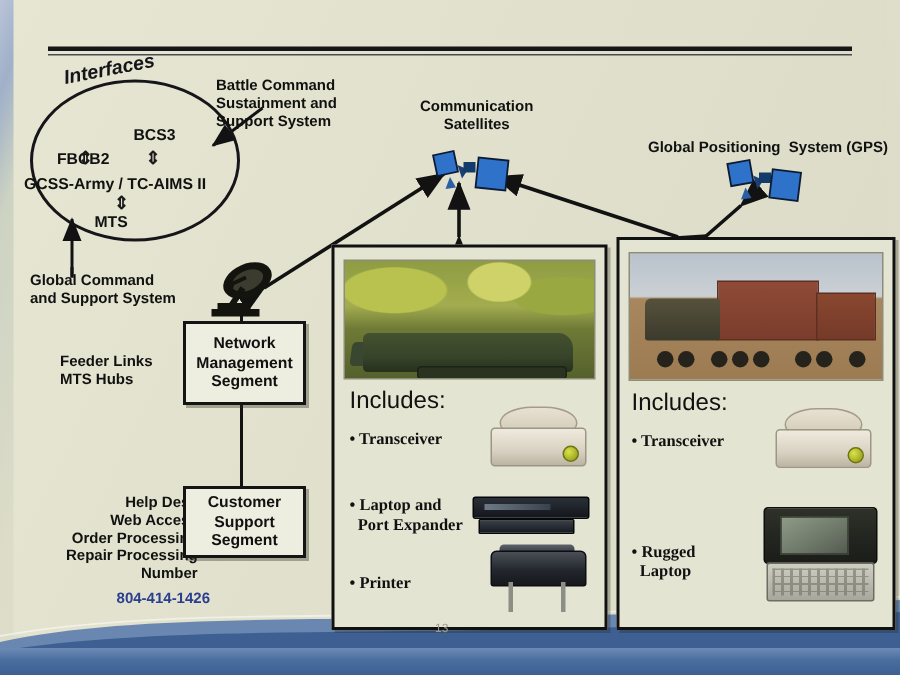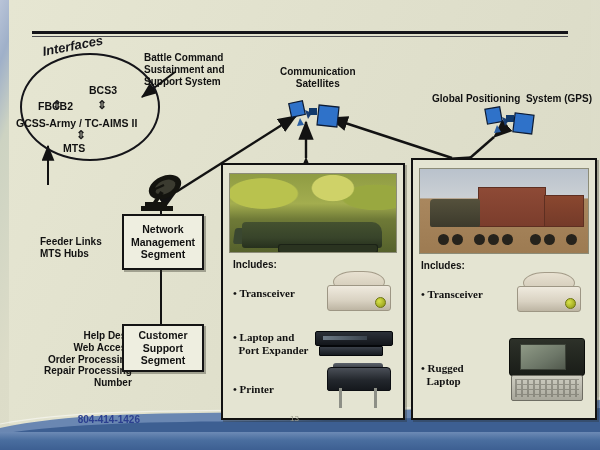--- a/index.html
+++ b/index.html
@@ -38,21 +38,21 @@
   .ud2{left:97px;top:98px;}
   .ud3{left:76px;top:128px;}
 
   
   .lbl{position:absolute;font-size:10px;font-weight:bold;color:#111;line-height:1.18;white-space:pre;}
   .battle{left:144px;top:52px;}
   .gcss-sys{left:20px;top:182px;}
   .feeder{left:40px;top:236px;text-align:left;}
   .helpdesk{left:44px;top:330px;text-align:right;}
   .phone{position:absolute;left:30px;top:394px;width:110px;text-align:right;
-         font-size:10px;font-weight:bold;color:#2b3f8f;margin-top:20px;}
+         font-size:10px;font-weight:bold;color:#2b3f8f;}
   .comsat-lbl{left:280px;top:66px;text-align:center;}
   .gps-lbl{left:432px;top:93px;}
 
   
   .box{position:absolute;background:#eeeee0;border:2.2px solid #141414;
        box-shadow:2px 2px 0 rgba(40,40,30,.35);
        display:flex;align-items:center;justify-content:center;text-align:center;
        font-size:10.5px;font-weight:bold;color:#111;line-height:1.2;}
   .nms{left:122px;top:214px;width:78px;height:52px;}
   .css{left:122px;top:324px;width:78px;height:44px;}
@@ -87,21 +87,21 @@
   .cont2{position:absolute;left:124px;top:26px;width:38px;height:30px;
       background:linear-gradient(180deg,#8a4staticsolid,#7b3d2c 100%);}
   .cont2{position:absolute;left:124px;top:26px;width:38px;height:30px;
       background:linear-gradient(180deg,#8a472f 0%,#743a29 100%);border:1px solid #5e2f21;}
   .cab{position:absolute;left:10px;top:30px;width:50px;height:28px;
       background:linear-gradient(180deg,#55513c 0%,#3c3a2c 100%);border-radius:4px 2px 2px 2px;}
   .wheels{position:absolute;left:14px;bottom:8px;width:150px;height:11px;}
   .wheels i{position:absolute;bottom:0;width:11px;height:11px;border-radius:50%;
       background:#26231c;display:block;}
 
-  .inc-head{position:absolute;font-size:10px;font-weight:bold;color:#111;}
+  .inc-head{position:absolute;font-size:16px;font-weight:normal;color:#111;}
   .bullet{position:absolute;font-size:11px;font-weight:bold;color:#111;line-height:1.15;white-space:pre;font-family:Liberation Serif, serif;}
 
   
   .transceiver{position:absolute;width:62px;height:40px;}
   .tr-base{position:absolute;left:0;bottom:0;width:62px;height:24px;
       background:linear-gradient(180deg,#efeade 0%,#d9d2c2 60%,#bdb5a3 100%);
       border:1px solid #9d9684;border-radius:3px;}
   .tr-top{position:absolute;left:6px;top:0;width:50px;height:20px;
       background:linear-gradient(180deg,#e8e1d1 0%,#cfc7b4 100%);
       border:1px solid #a49c89;border-radius:50%/60%;}
@@ -201,20 +201,22 @@
   <div class="ifx bcs3">BCS3</div>
   <div class="ifx gcss">GCSS-Army /  TC-AIMS II</div>
   <div class="ifx mts">MTS</div>
   <div class="updown ud1">⇕</div>
   <div class="updown ud2">⇕</div>
   <div class="updown ud3">⇕</div>
 
   <div class="lbl battle">Battle Command
 Sustainment and
 Support System</div>
+  <div class="lbl gcss-sys">Global Command
+and Support System</div>
   <div class="lbl feeder">Feeder Links
 MTS Hubs</div>
   <div class="lbl helpdesk">Help Desk
 Web Access
 Order Processing
 Repair Processing
 Number</div>
   <div class="phone">804-414-1426</div>
 
   <div class="dish">

